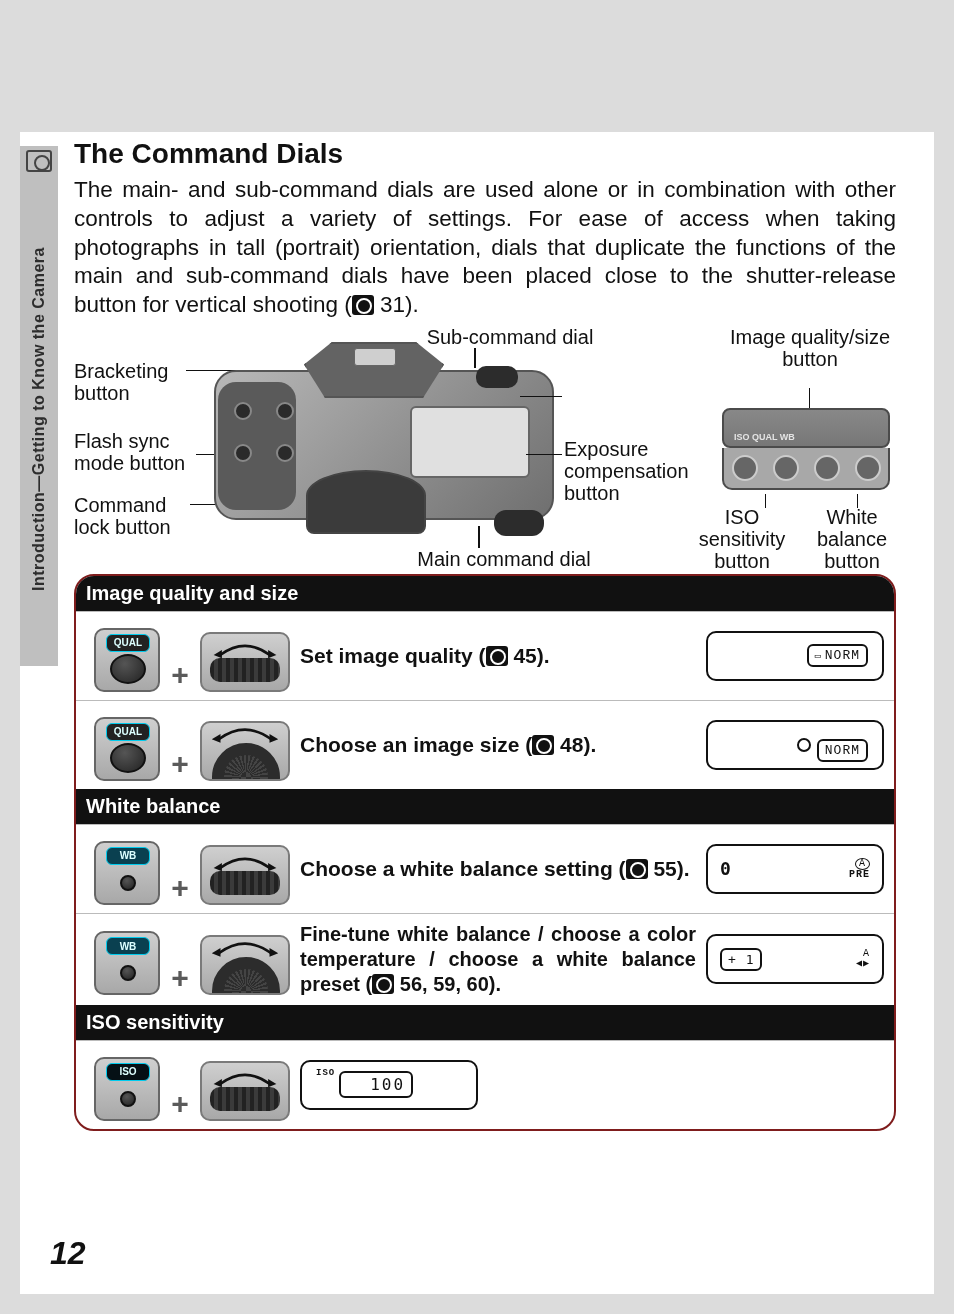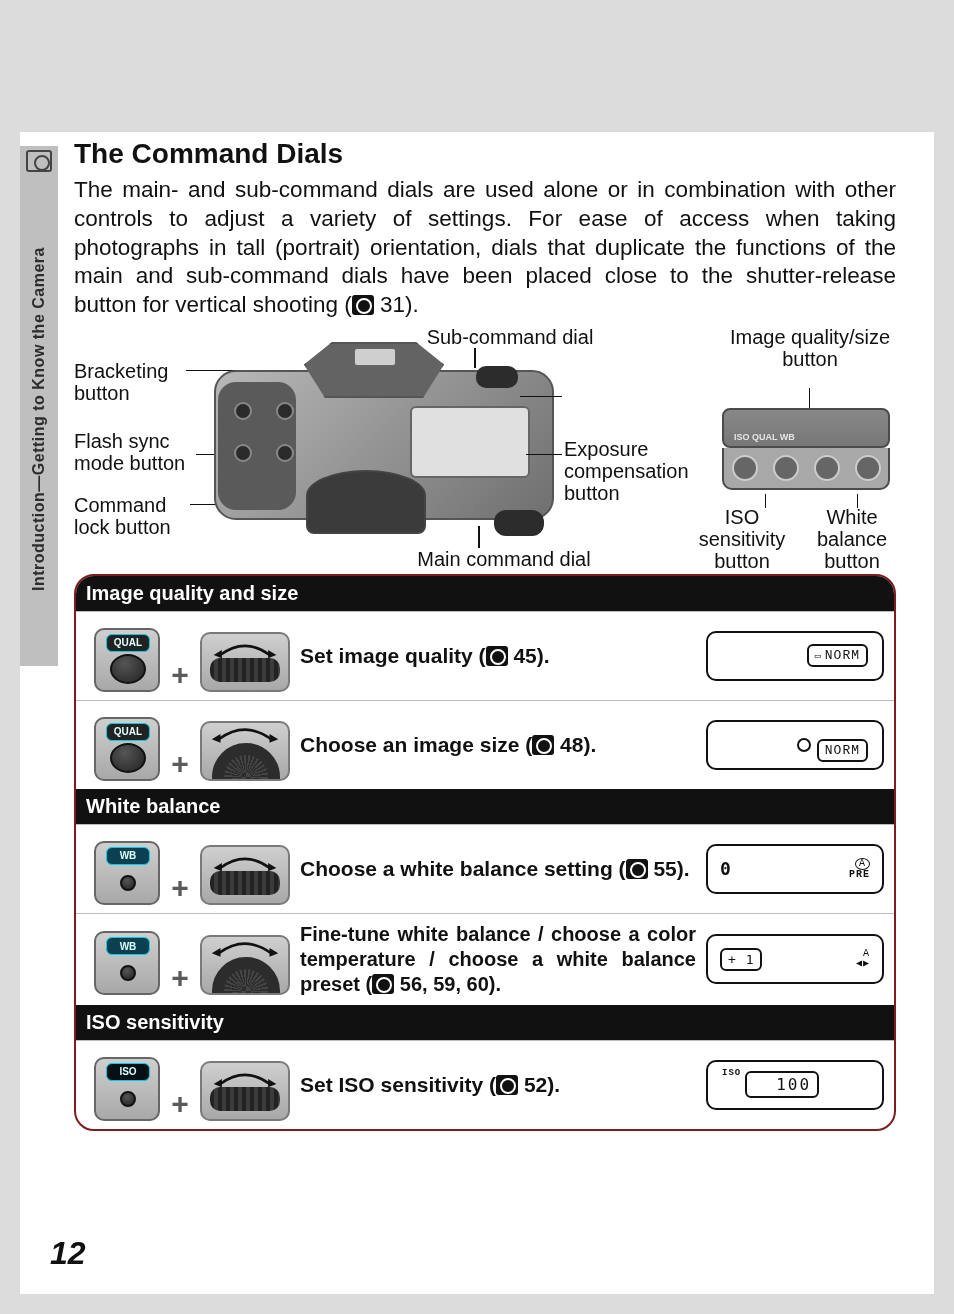--- a/index.html
+++ b/index.html
@@ -445,21 +445,20 @@
           <div class="plus">+</div>
           <div class="dial-graphic main">
             <div class="arrow"><svg viewBox="0 0 80 20">
                   <path d="M10 16 Q40 -6 70 16" stroke="#111" stroke-width="3" fill="none"></path>
                   <polygon points="2,16 12,10 12,20" fill="#111"></polygon>
                   <polygon points="78,16 68,10 68,20" fill="#111"></polygon>
                 </svg></div>
             <div class="dbody"></div>
           </div>
         </div>
-        <div class="desc"><span>Set ISO sensitivity (</span><span class="inline-icon"></span><span> 52).</span></div>
         <div class="result justify-left">
           <span style="font-size:9px;font-weight:bold;align-self:flex-start;margin-top:6px;margin-right:4px;">ISO</span>
           <span class="sub-box" style="font-family:monospace;font-size:16px;letter-spacing:2px;padding-left:29px;">100</span>
         </div>
       </div>
     </div>
   </div>
 
   <div class="page-num">12</div>
 </div>

